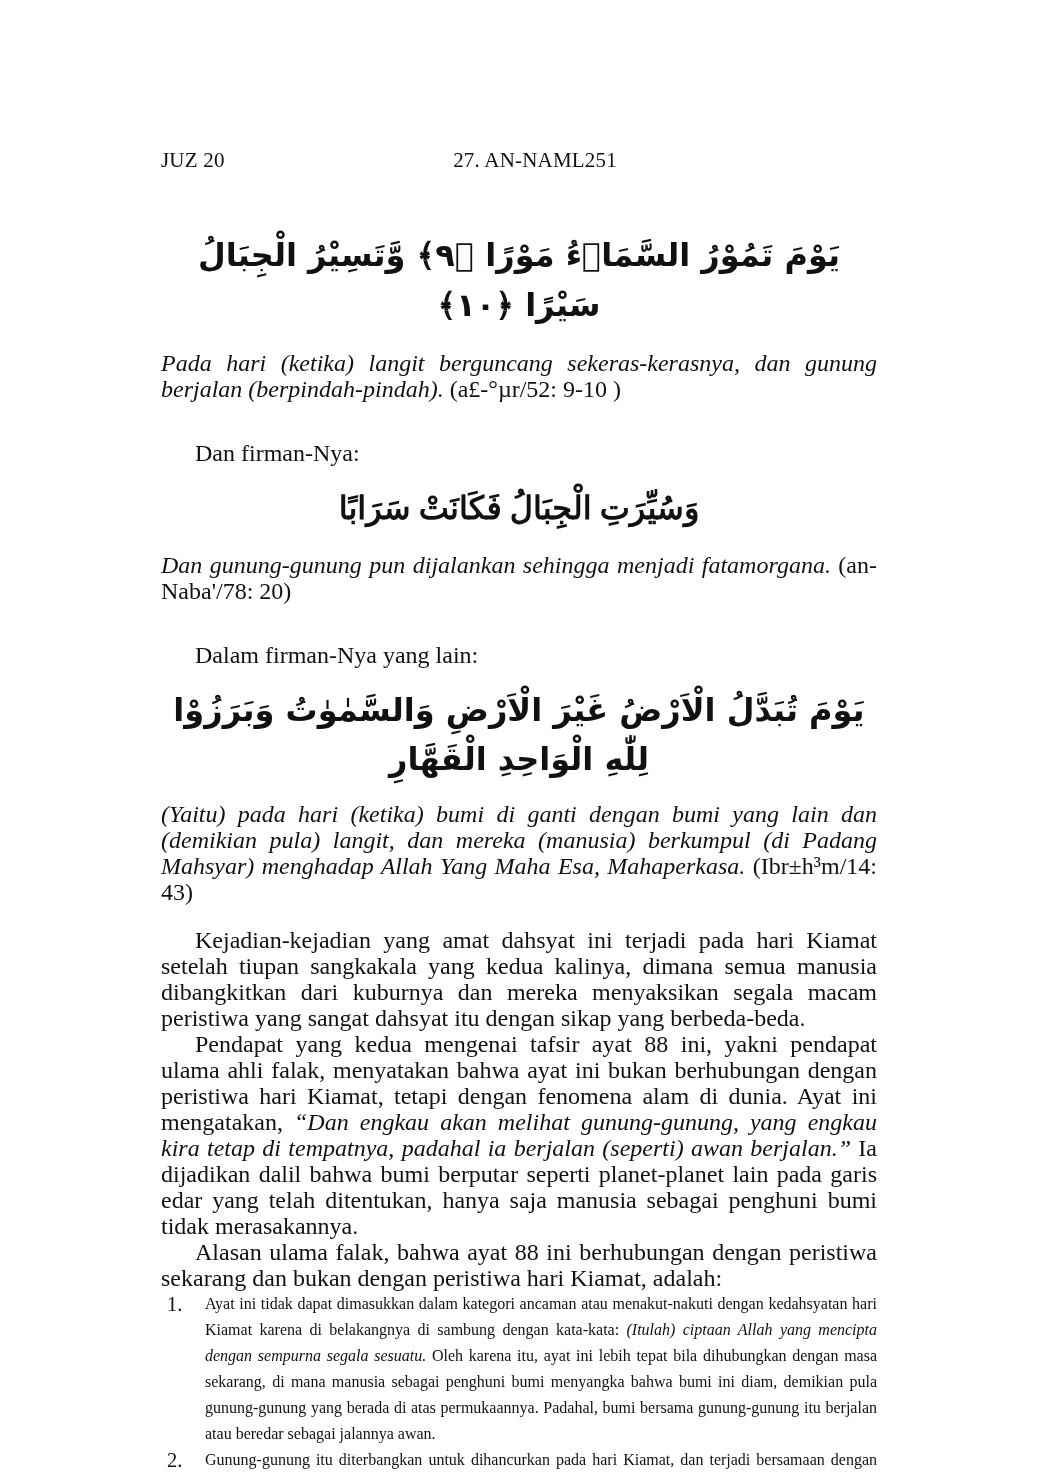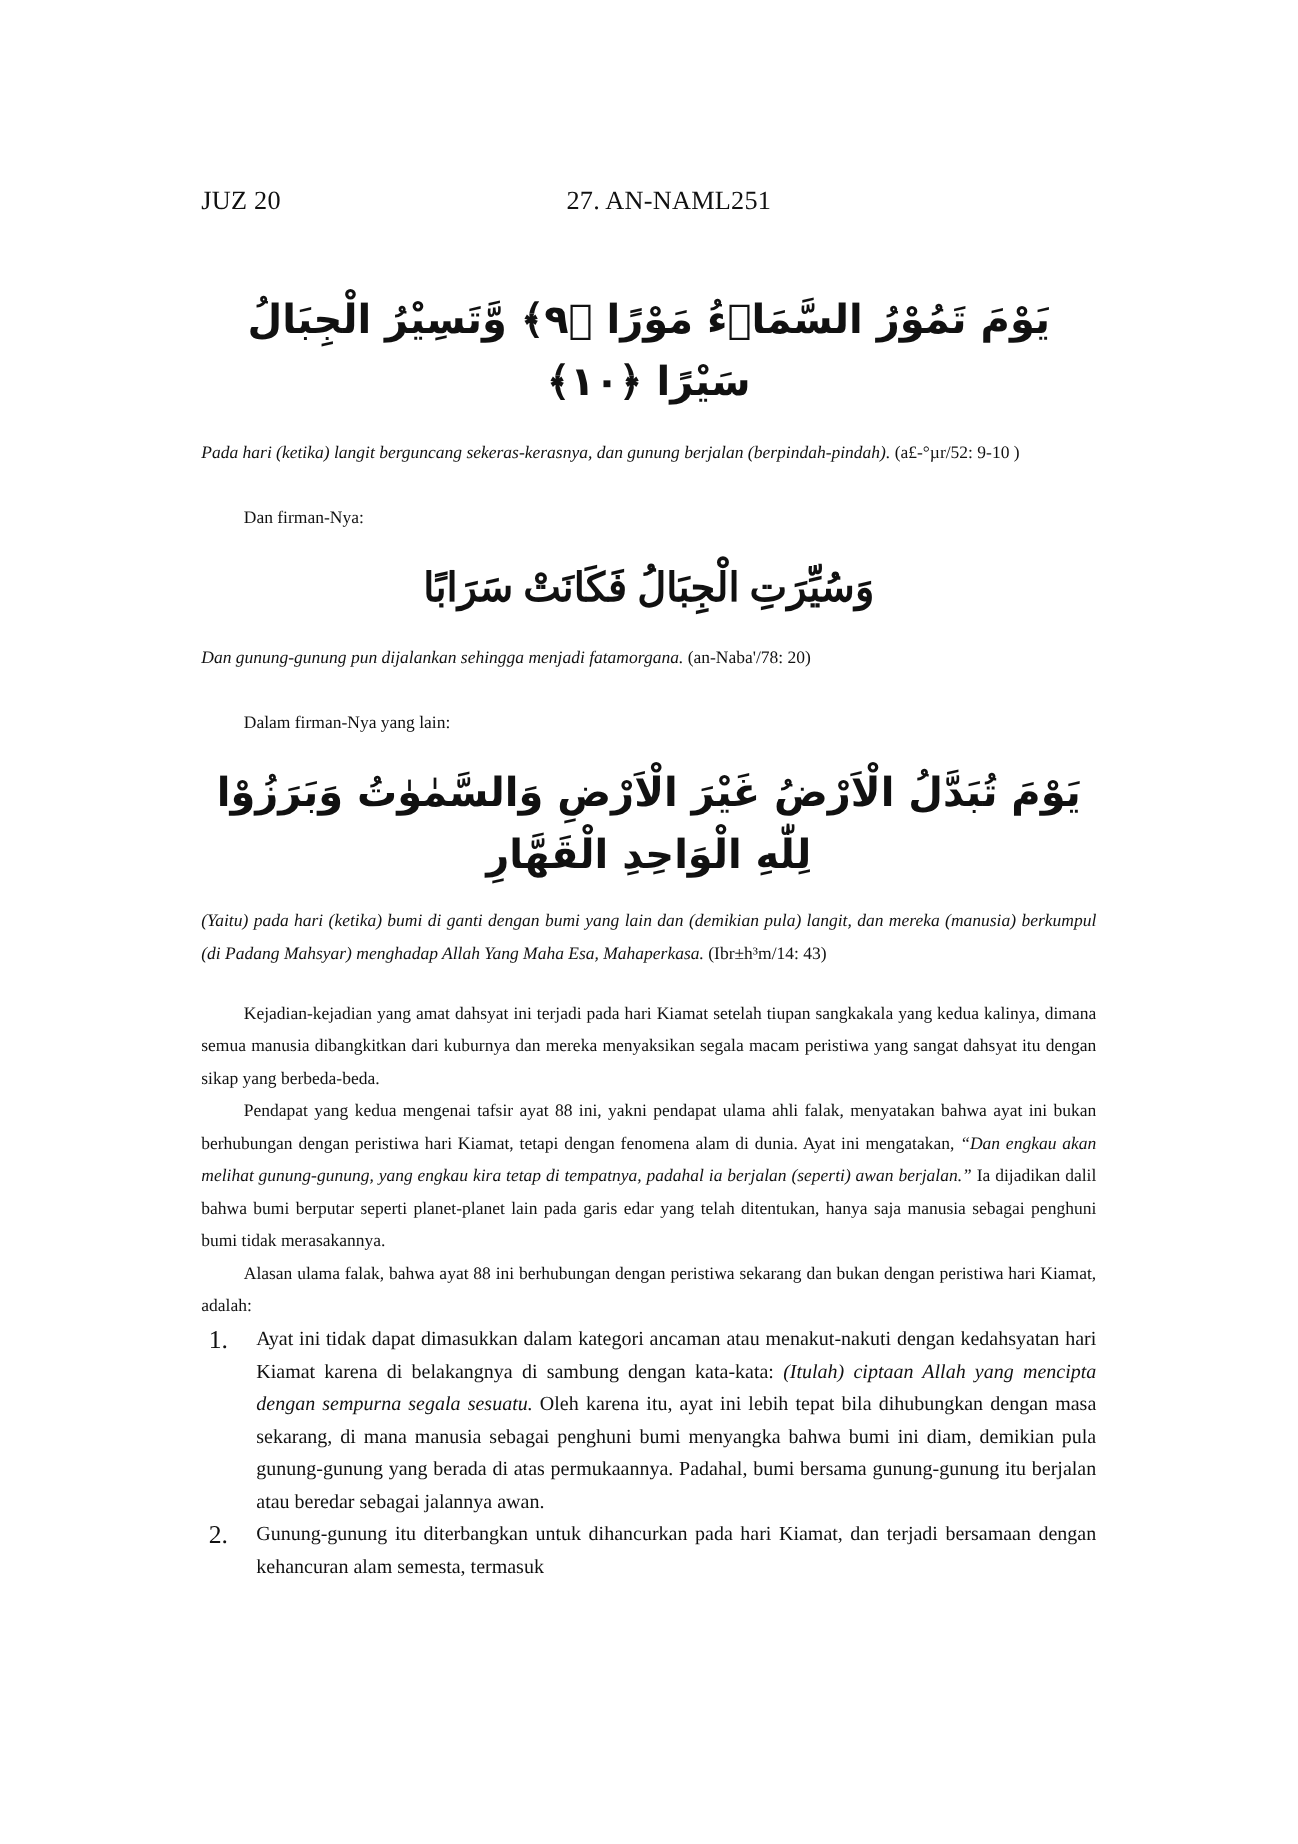--- a/index.html
+++ b/index.html
@@ -40,34 +40,34 @@
     font-size: 32px;
     line-height: 1.55;
     margin: 0;
   }
   .arabic-1 { margin-top: 58px; margin-bottom: 20px; }
   .arabic-2 { margin-top: 18px; margin-bottom: 18px; font-family: Liberation Serif, serif; }
   .arabic-3 { margin-top: 18px; margin-bottom: 16px; }
 
   p {
     margin: 0;
-    font-size: 14px;
+    font-size: 24px;
     line-height: 26px;
   }
   .justify {
     text-align: justify;
     text-justify: inter-word;
   }
   .it { font-style: italic; }
   .rm { font-style: normal; }
 
   .trans { margin-bottom: 10px; }
   .lead {
     text-indent: 34px;
-    margin-top: 26px;
+    margin-top: 38px;
     margin-bottom: 14px;
   }
   .body-para { text-indent: 34px; }
   .body-first { margin-top: 22px; }
 
   .list-item {
     display: flex;
     align-items: flex-start;
   }
   .list-num {

